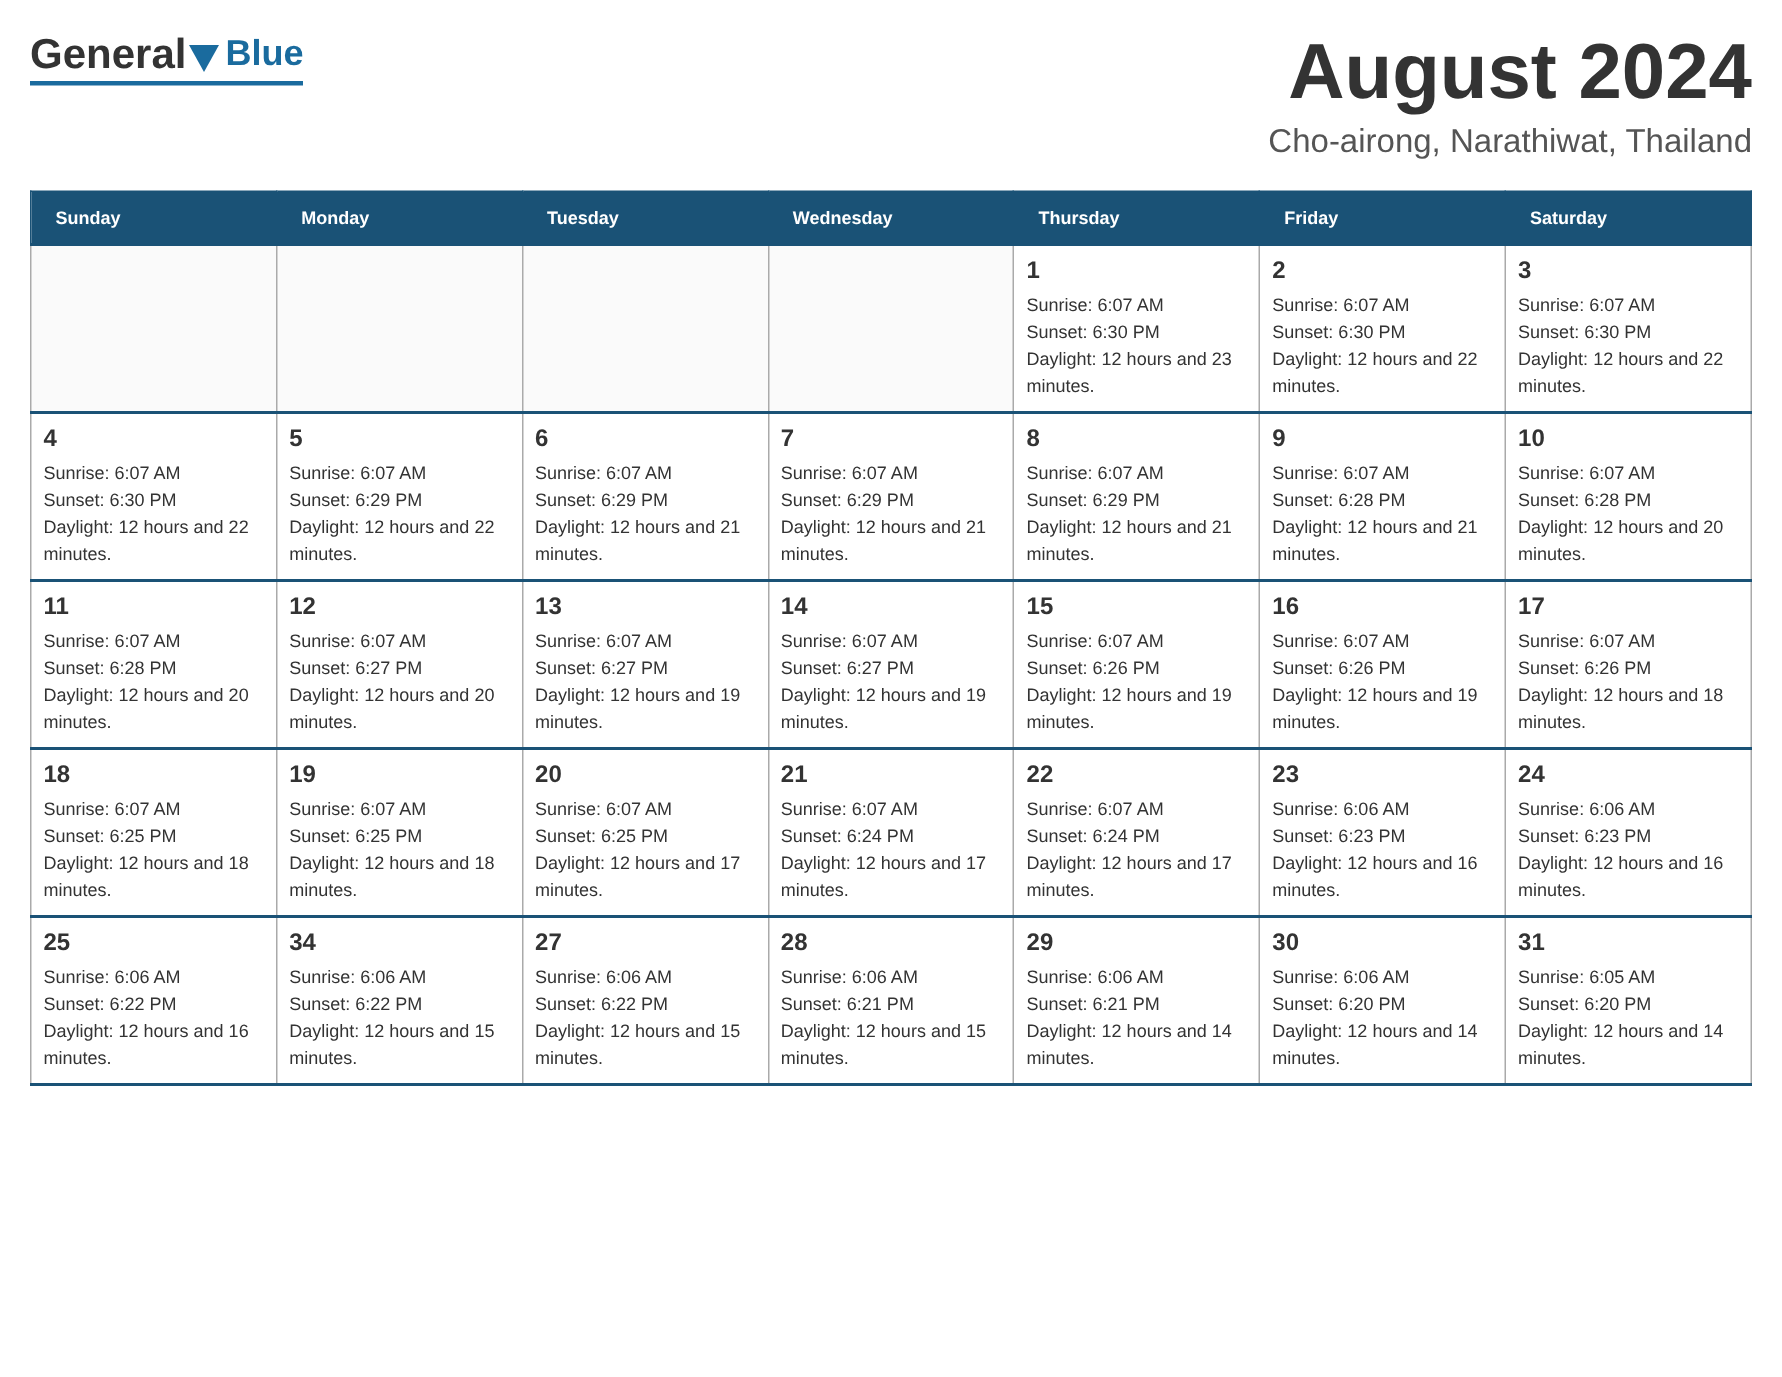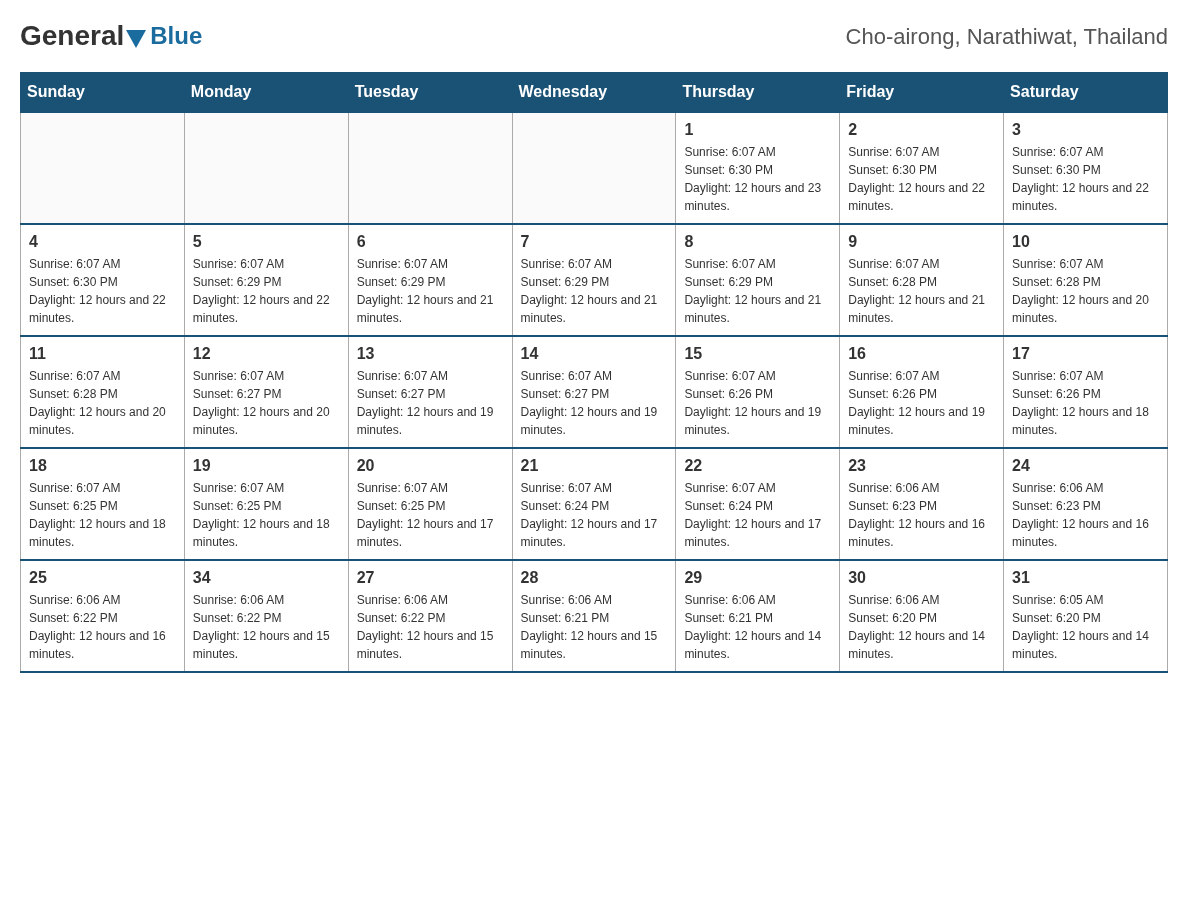--- a/index.html
+++ b/index.html
@@ -11,21 +11,21 @@
       min-height: 918px;
     }
     .header {
       display: flex;
       justify-content: space-between;
       align-items: flex-start;
       margin-bottom: 20px;
     }
     .logo {
       display: flex;
-      flex-direction: row;
+      flex-direction: column;
       align-items: flex-start;
     }
     .logo-text {
       font-size: 28px;
       font-weight: bold;
       color: #333;
       display: flex;
       align-items: center;
     }
     .logo-general { color: #333; }
@@ -68,23 +68,23 @@
       margin-left: 28px;
     }
     .calendar {
       width: 100%;
       border-collapse: collapse;
       border: 1px solid #1a5276;
     }
     .calendar th {
       background: #1a5276;
       color: #fff;
-      font-size: 16px;
-      font-weight: bold;
-      padding: 10px 6px;
+      font-size: 12px;
+      font-weight: bold;
+      padding: 10px 16px;
       text-align: left;
       border: 1px solid #1a5276;
     }
     .calendar td {
       vertical-align: top;
       padding: 8px;
       border: 1px solid #aaa;
       width: calc(100% / 7);
       min-height: 100px;
       font-size: 13px;
@@ -114,20 +114,21 @@
 <div class="header">
   <div class="logo">
     <div class="logo-text">
       <span class="logo-general">General</span>
       <span class="logo-triangle"></span>
       <span class="logo-blue">Blue</span>
     </div>
     <div class="logo-underline"></div>
   </div>
   <div class="title-section">
+    <div class="month-title">August 2024</div>
     <div class="location">Cho-airong, Narathiwat, Thailand</div>
   </div>
 </div>
 
 <table class="calendar">
   <thead>
     <tr>
       <th>Sunday</th>
       <th>Monday</th>
       <th>Tuesday</th>

